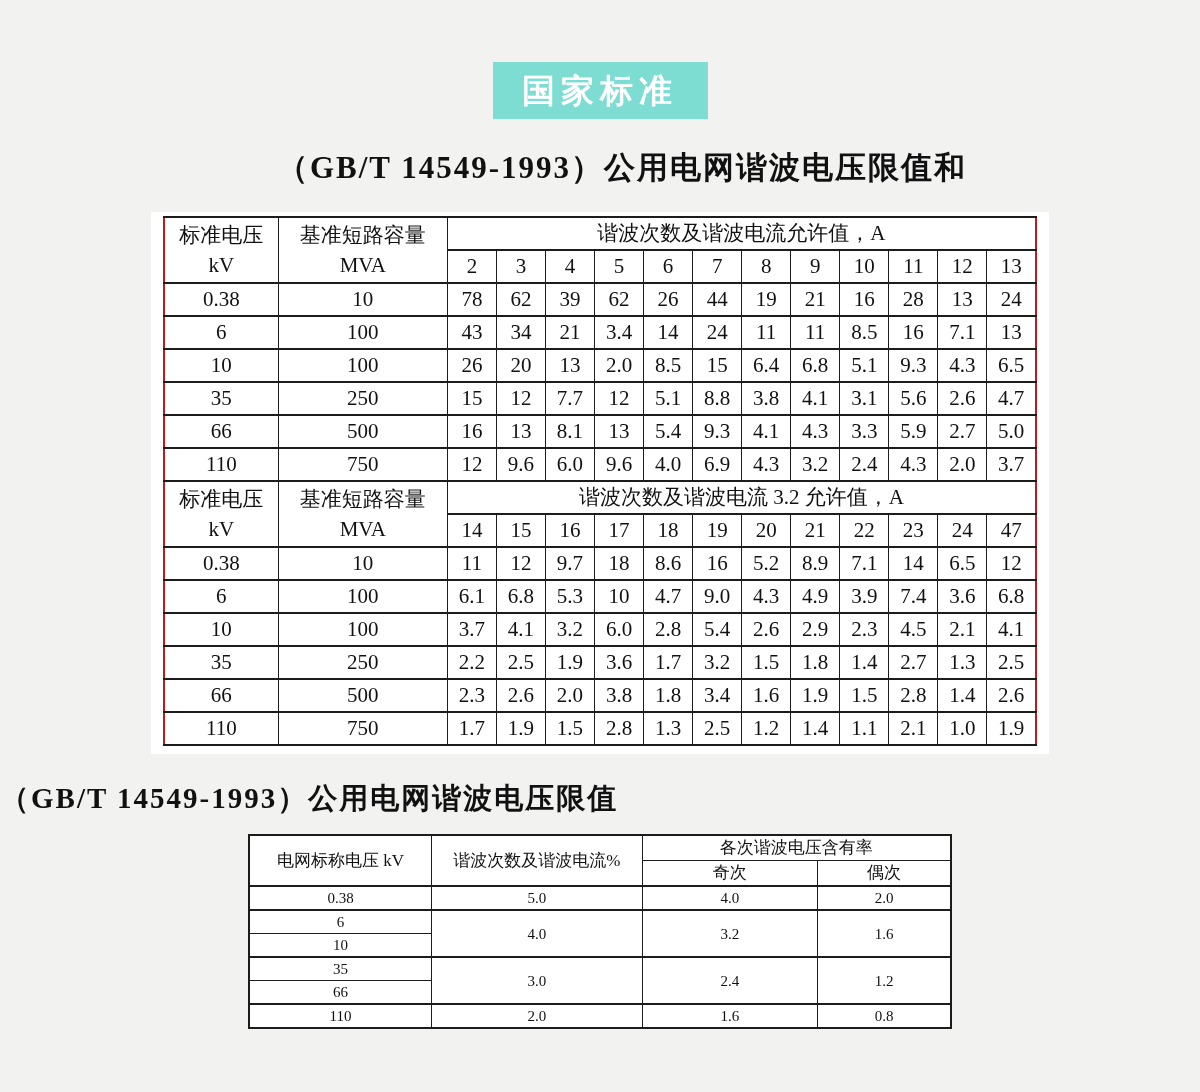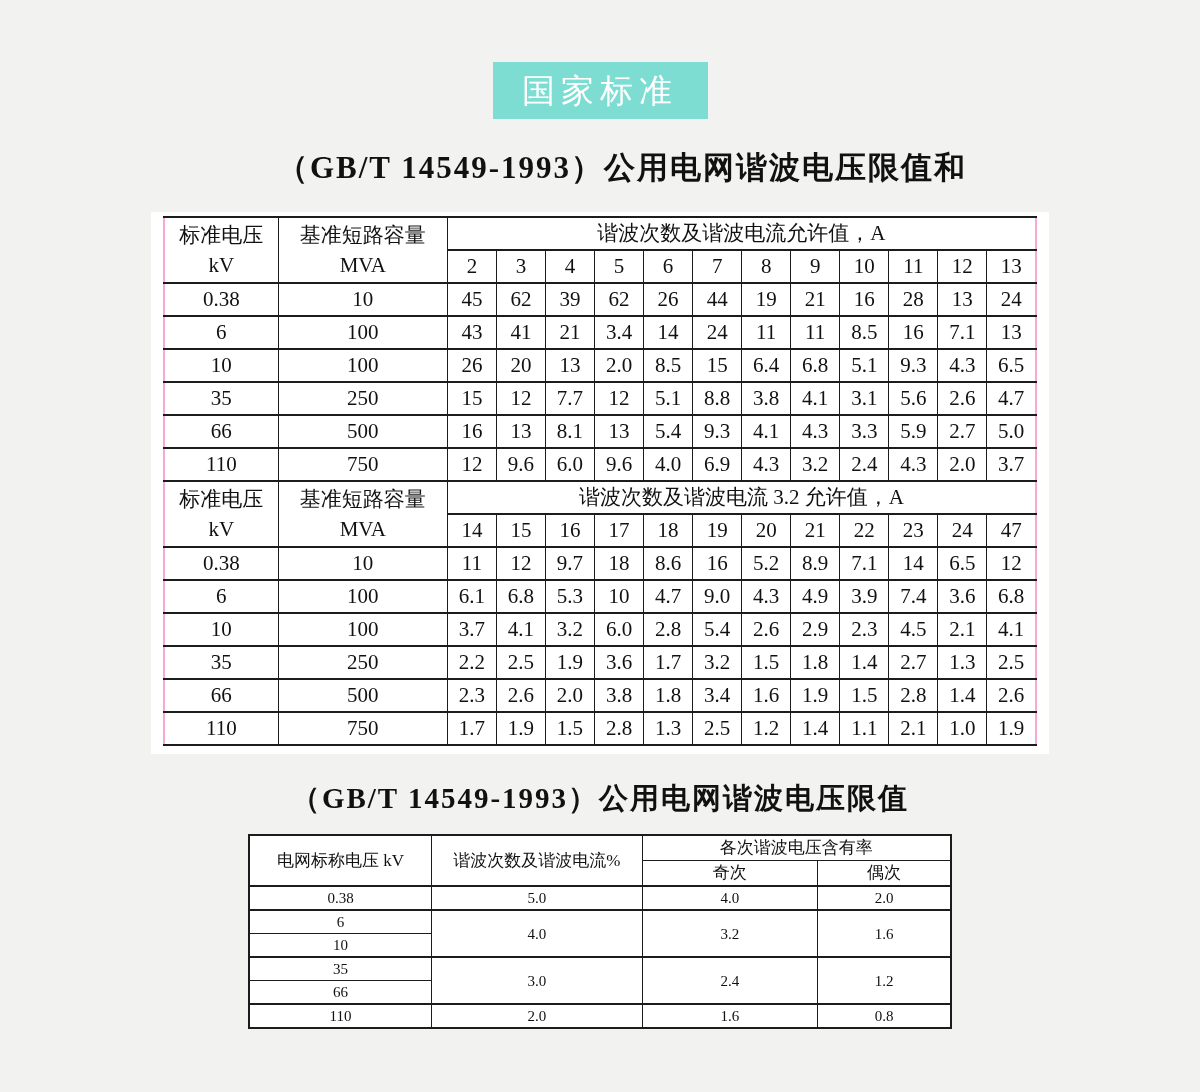--- a/index.html
+++ b/index.html
@@ -8,42 +8,42 @@
     background:#f2f2f0;
     font-family:"Liberation Serif","DejaVu Serif",serif;
     color:#111;
     overflow:hidden;
   }
   .badge-wrap{text-align:center;padding-top:62px;}
   .badge{
     display:inline-block;width:215px;line-height:57px;
     background:#7eddd2;color:#ffffff;
     font-family:"Liberation Sans","DejaVu Sans",sans-serif;
-    font-weight:normal;font-size:33px;letter-spacing:6px;text-align:center;
+    font-weight:bold;font-size:33px;letter-spacing:6px;text-align:center;
   }
   .main-title{
     margin-top:26px;text-align:center;
     font-weight:bold;font-size:31px;line-height:46px;letter-spacing:2px;padding-left:44px;
   }
   .panel{
     width:874px;margin:21px auto 0;background:#ffffff;
     padding:4px 12px 8px;
   }
   table{border-collapse:collapse;table-layout:fixed;width:100%;text-align:center;}
-  .t1{font-size:21px;border:2px solid #f9a8d4;}
+  .t1{font-size:21px;border:2px solid #b91c1c;}
   .t1 th,.t1 td{
     border:1px solid #1c1c1c;border-top-width:2px;border-bottom-width:2px;
     font-weight:normal;padding:0;height:31px;line-height:31px;
   }
   .t1 th.two-line{height:62px;line-height:30px;}
   .t1 .c1{width:13.1%;}
   .t1 .c2{width:19.4%;}
   .t1 .cn{width:5.625%;}
   .sub-title{
-    margin-top:25px;text-align:center;
+    margin-top:25px;text-align:left;
     font-weight:bold;font-size:29px;letter-spacing:2px;
   }
   .t2-wrap{width:704px;margin:15px auto 0;}
   .t2{font-size:15px;border:2px solid #1c1c1c;background:#ffffff;}
   .t2 th,.t2 td{border:1px solid #1c1c1c;font-weight:normal;padding:0;}
   .t2 th{font-size:17px;height:24px;line-height:24px;}
   .t2 td{height:22px;line-height:22px;}
   .t2 tbody tr.grp td{border-top-width:2px;}
   .t2 .k1{width:26%;}
   .t2 .k2{width:30%;}
@@ -95,38 +95,38 @@
           <th>8</th>
           <th>9</th>
           <th>10</th>
           <th>11</th>
           <th>12</th>
           <th>13</th>
         </tr>
         <tr>
           <td>0.38</td>
           <td>10</td>
-          <td>45</td>
+          <td>78</td>
           <td>62</td>
           <td>39</td>
           <td>62</td>
           <td>26</td>
           <td>44</td>
           <td>19</td>
           <td>21</td>
           <td>16</td>
           <td>28</td>
           <td>13</td>
           <td>24</td>
         </tr>
         <tr>
           <td>6</td>
           <td>100</td>
           <td>43</td>
-          <td>41</td>
+          <td>34</td>
           <td>21</td>
           <td>3.4</td>
           <td>14</td>
           <td>24</td>
           <td>11</td>
           <td>11</td>
           <td>8.5</td>
           <td>16</td>
           <td>7.1</td>
           <td>13</td>

